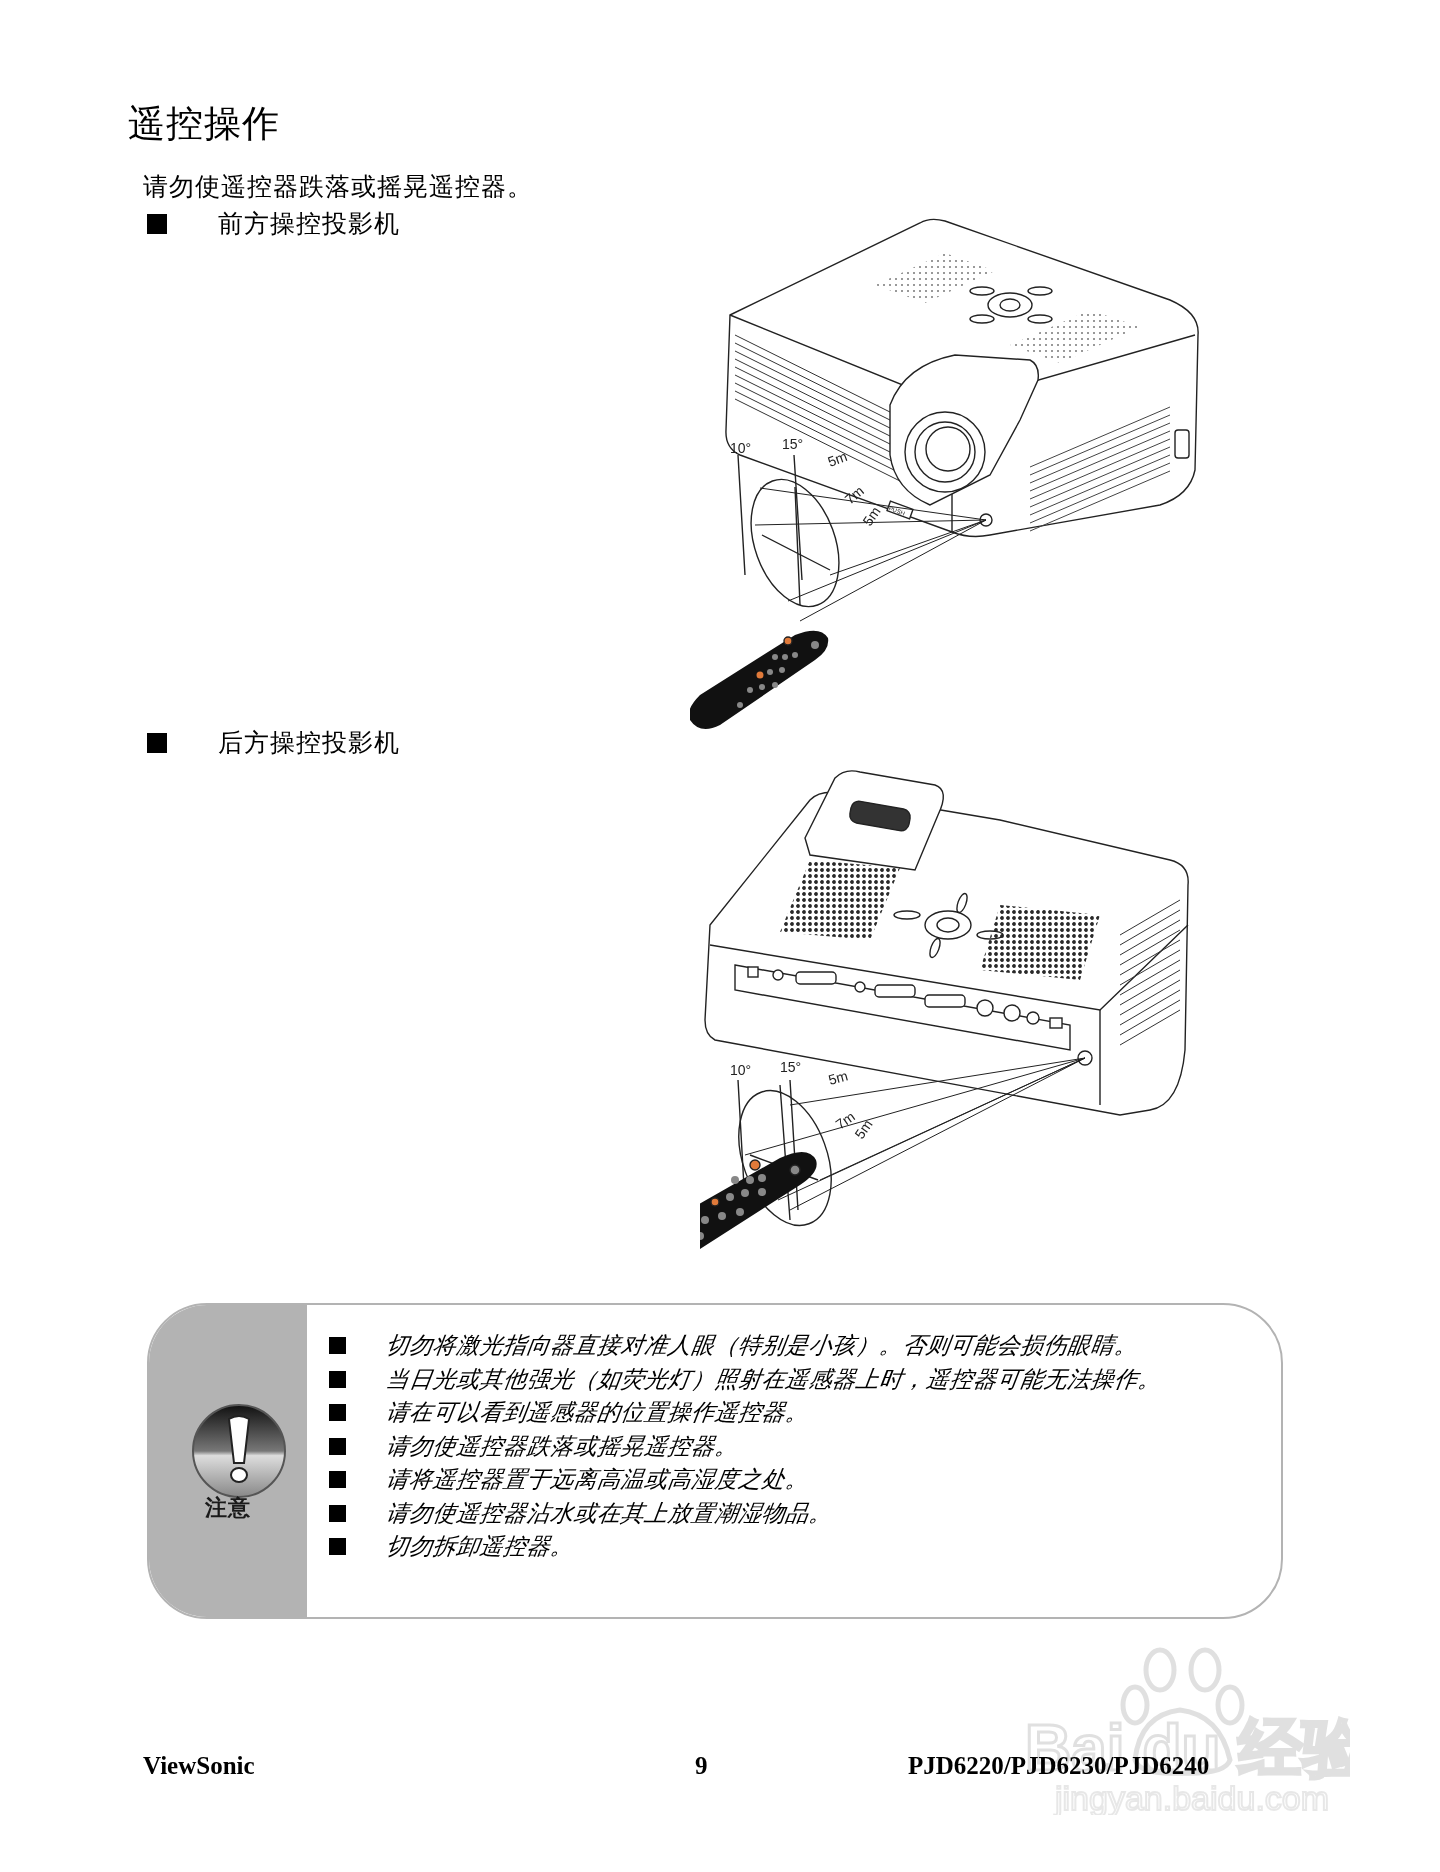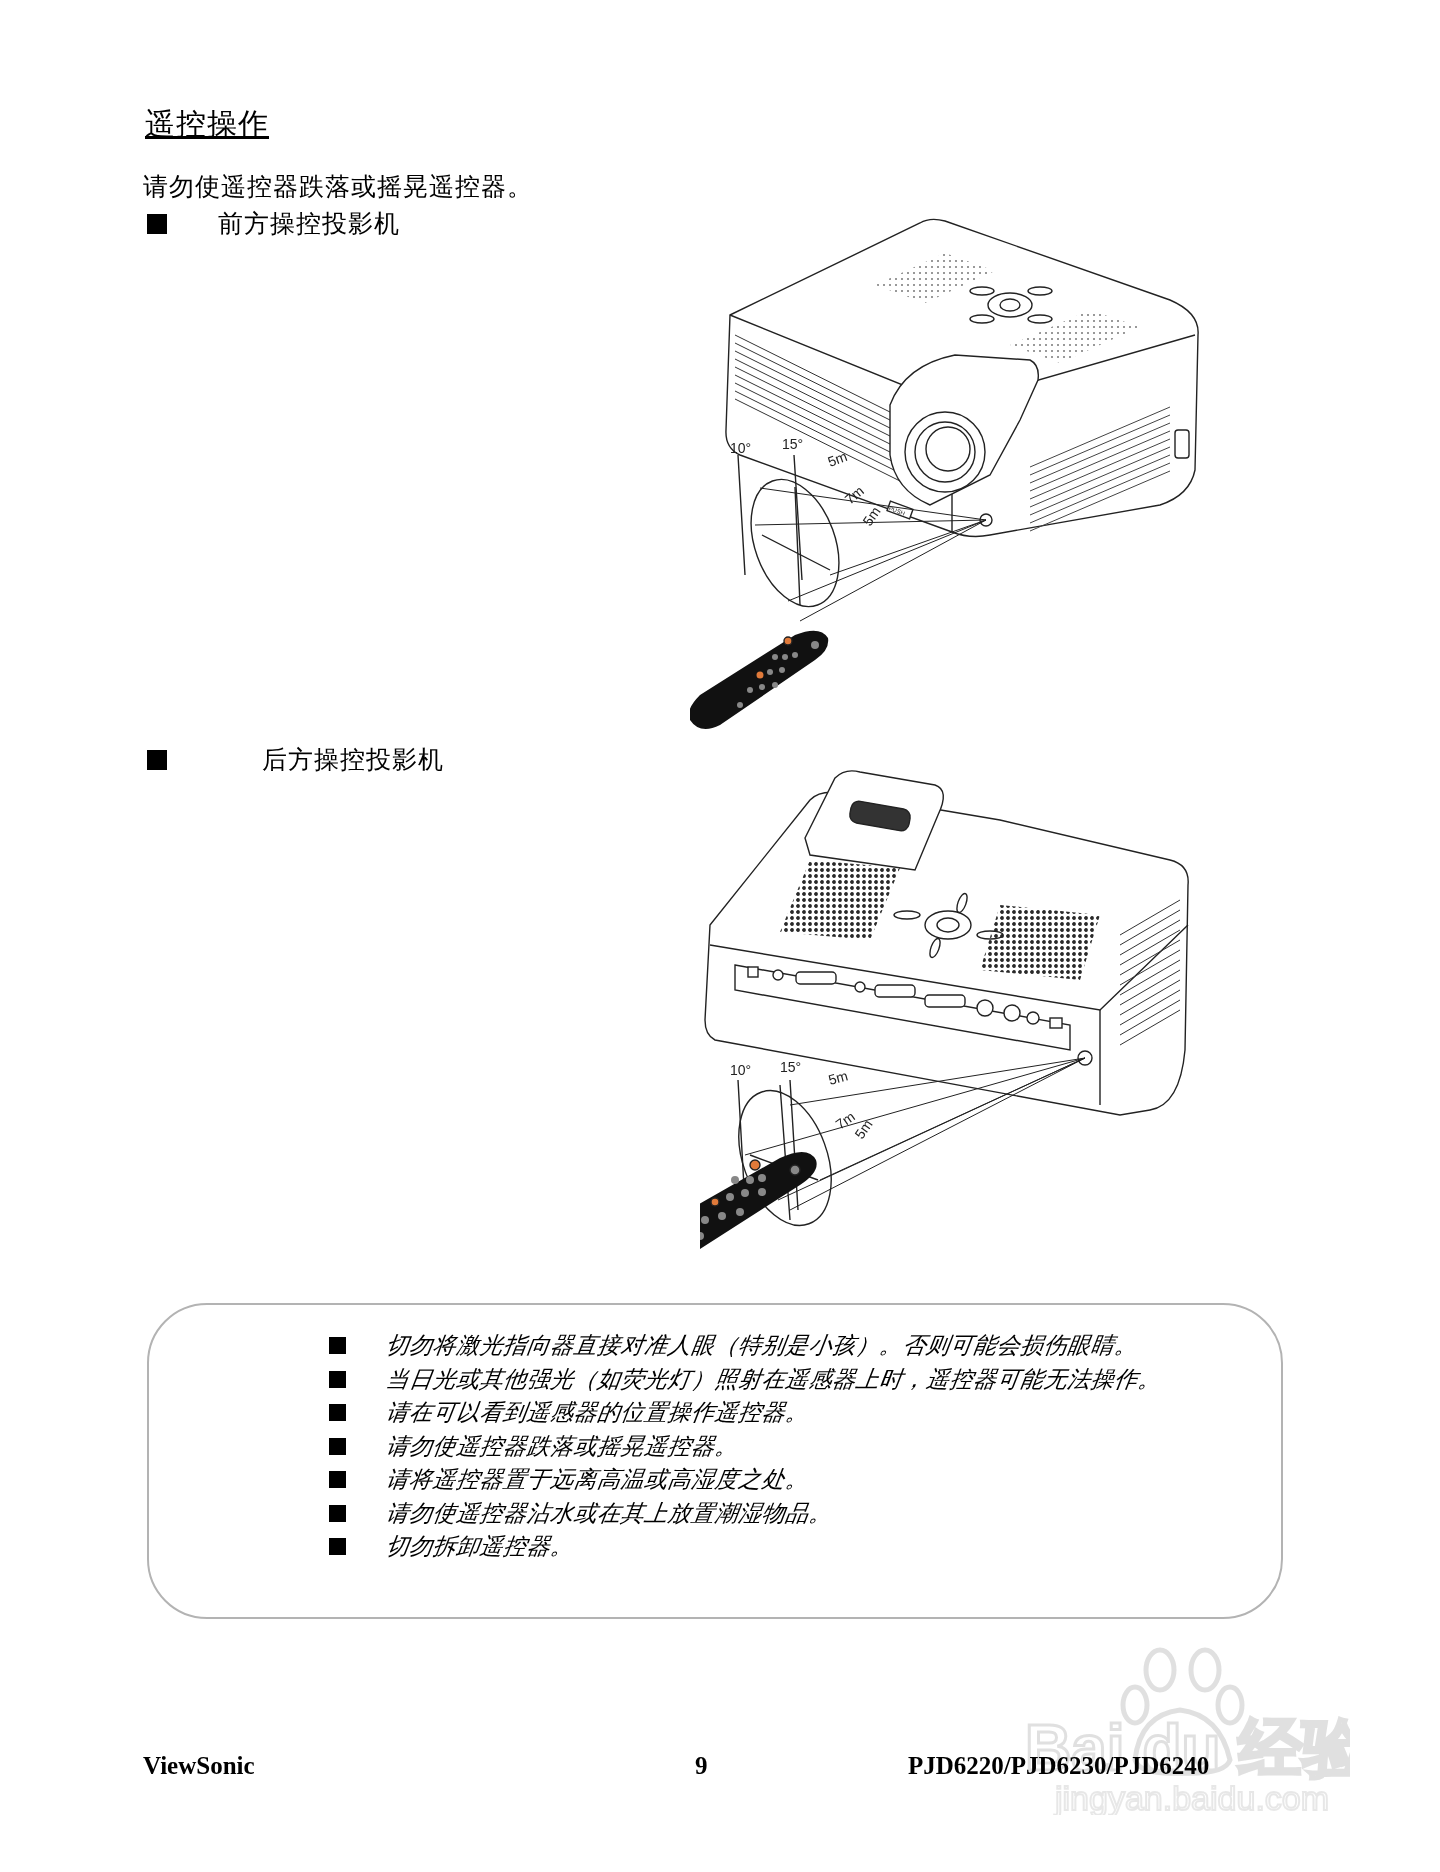--- a/index.html
+++ b/index.html
@@ -1,19 +1,19 @@
 <!DOCTYPE html>
 <html><head>
 <meta charset="utf-8">
 <style>
   html, body { margin:0; padding:0; background:#ffffff; }
   body { width:1440px; height:1872px; position:relative; overflow:hidden;
          font-family:"DejaVu Sans", "Liberation Sans", sans-serif; color:#000; }
   .abs { position:absolute; }
-  .title { left:145px; top:98px; font-size:30px; letter-spacing:1px; line-height:52px;text-decoration:underline; }
+  .title { left:128px; top:98px; font-size:37px; letter-spacing:1px; line-height:52px; }
   .intro { left:143px; top:170px; font-size:25px; line-height:34px; letter-spacing:1px; }
   .section { left:147px; font-size:25px; line-height:34px; display:flex; align-items:center;justify-content:center; }
   .section .sq { width:20px; height:20px; background:#000; display:inline-block; margin-right:51px; }
   .section .txt { letter-spacing:1px; }
   .fig { position:absolute; }
   .notice { left:147px; top:1303px; width:1132px; height:312px; border:2px solid #b3b3b3;
             border-radius:60px; overflow:hidden; background:#fff; }
   .notice .strip { position:absolute; left:0; top:0; bottom:0; width:158px; background:#b3b3b3; }
   .notice .icon { position:absolute; left:42px; top:98px; width:96px; height:96px; }
   .notice .icon-label { position:absolute; left:0; width:158px; top:188px; text-align:center;
@@ -123,21 +123,21 @@
       <circle cx="80" cy="467" r="3"></circle>
         <circle cx="92" cy="465" r="3"></circle>
         <circle cx="60" cy="485" r="3"></circle>
       <circle cx="72" cy="482" r="3"></circle>
         <circle cx="85" cy="480" r="3"></circle>
         <circle cx="50" cy="500" r="3"></circle>
     </g>
   </g>
 </svg>
 
-<div class="abs section" style="top:743px;gap:44px;">
+<div class="abs section" style="top:726px;">
   <span class="sq"></span>
   <span class="txt">后方操控投影机</span>
 </div>
 
 <svg class="fig" style="left:700px; top:760px;" width="500" height="510" viewBox="0 0 500 510" fill="none" stroke="#222" stroke-width="1.4">
 
   <path d="M10 165 L110 40 Q120 30 140 33 L300 60 L470 100 Q490 105 488 125 L485 290 Q480 345 450 350 L420 355 L15 280 Q5 275 5 260 Z" fill="#fff"></path>
   <path d="M10 185 L400 250 L488 165"></path>
   <path d="M400 250 L400 345"></path>
 
@@ -221,20 +221,36 @@
       <circle cx="5" cy="460" r="4"></circle>
         <circle cx="22" cy="456" r="4"></circle>
         <circle cx="40" cy="452" r="4"></circle>
       <circle cx="-15" cy="478" r="4"></circle>
         <circle cx="0" cy="476" r="4"></circle>
     </g>
   </g>
 </svg>
 
 <div class="abs notice">
+  <div class="strip">
+    <svg class="icon" viewBox="0 0 96 96">
+      <defs>
+        <linearGradient id="wg" x1="0" y1="0" x2="0" y2="1">
+          <stop offset="0" stop-color="#111"></stop>
+          <stop offset="0.5" stop-color="#777"></stop>
+          <stop offset="0.55" stop-color="#ddd"></stop>
+          <stop offset="1" stop-color="#888"></stop>
+        </linearGradient>
+      </defs>
+      <circle cx="48" cy="48" r="46" fill="url(#wg)" stroke="#555" stroke-width="2"></circle>
+      <path d="M38 16 Q48 10 58 16 L53 60 L43 60 Z" fill="#fff" stroke="#222" stroke-width="2"></path>
+      <ellipse cx="48" cy="72" rx="8" ry="7" fill="#fff" stroke="#222" stroke-width="2"></ellipse>
+    </svg>
+    <div class="icon-label">注意</div>
+  </div>
   <ul>
     <li>
         <span class="sq"></span>
         <span class="t">切勿将激光指向器直接对准人眼（特别是小孩）。否则可能会损伤眼睛。</span>
       </li>
     <li>
         <span class="sq"></span>
         <span class="t">当日光或其他强光（如荧光灯）照射在遥感器上时，遥控器可能无法操作。</span>
       </li>
     <li>

